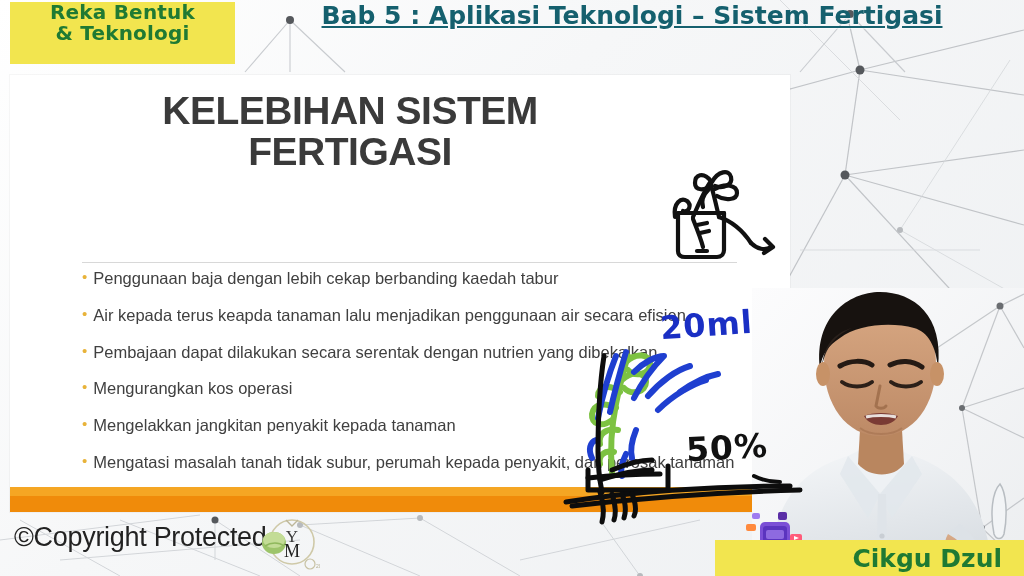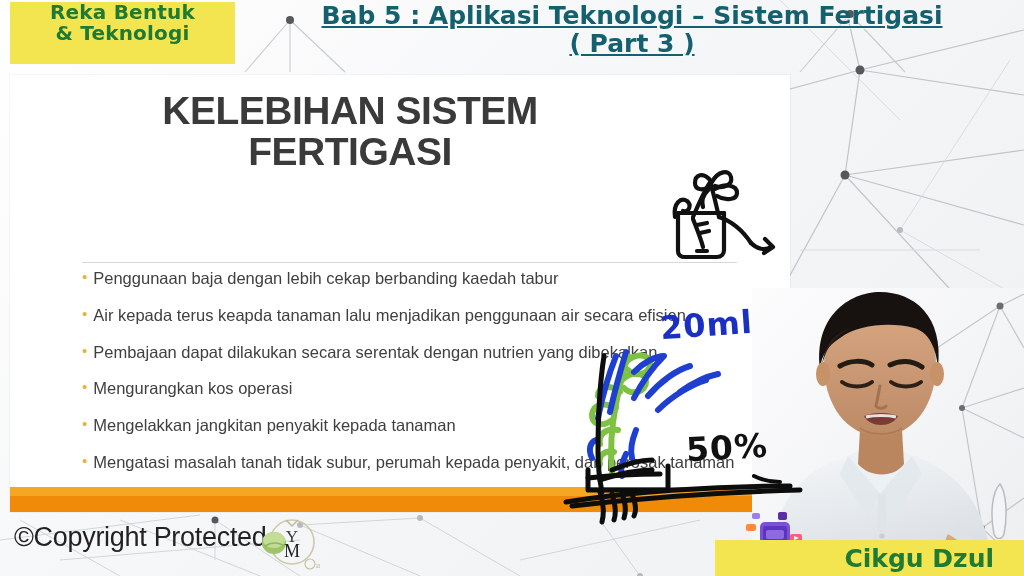--- a/index.html
+++ b/index.html
@@ -101,21 +101,21 @@
   
   #video{
     position:absolute;left:752px;top:288px;width:272px;height:288px;
     overflow:hidden;background:#f4f5f6;
   }
 
   
   #name-banner{
     position:absolute;left:715px;top:540px;width:309px;height:36px;
     background:#f2e54f;display:flex;align-items:center;justify-content:flex-end;
-    padding-right:30px;box-sizing:border-box;
+    padding-right:22px;box-sizing:border-box;
   }
   #name-banner .nm{
     color:#1f7a33;font-weight:bold;font-size:25px;
     font-family:"DejaVu Sans",sans-serif;white-space:nowrap;
   }
   #tech-sticker{position:absolute;left:738px;top:508px;width:70px;height:68px;}
 </style>
 </head>
 <body>
 
@@ -183,21 +183,20 @@
   </svg>
 </div>
 
 <div id="header">
   <div id="subject-banner">
     <div class="ln">Reka Bentuk</div>
     <div class="ln">&amp; Teknologi</div>
   </div>
   <div id="header-title">
     <div class="l1">Bab 5 : Aplikasi Teknologi – Sistem Fertigasi</div>
-    <div class="l2">( Part 3 )</div>
   </div>
 </div>
 
 <div id="slide">
 
   <div id="slide-title">
     <div>KELEBIHAN SISTEM</div>
     <div>FERTIGASI</div>
   </div>
 

